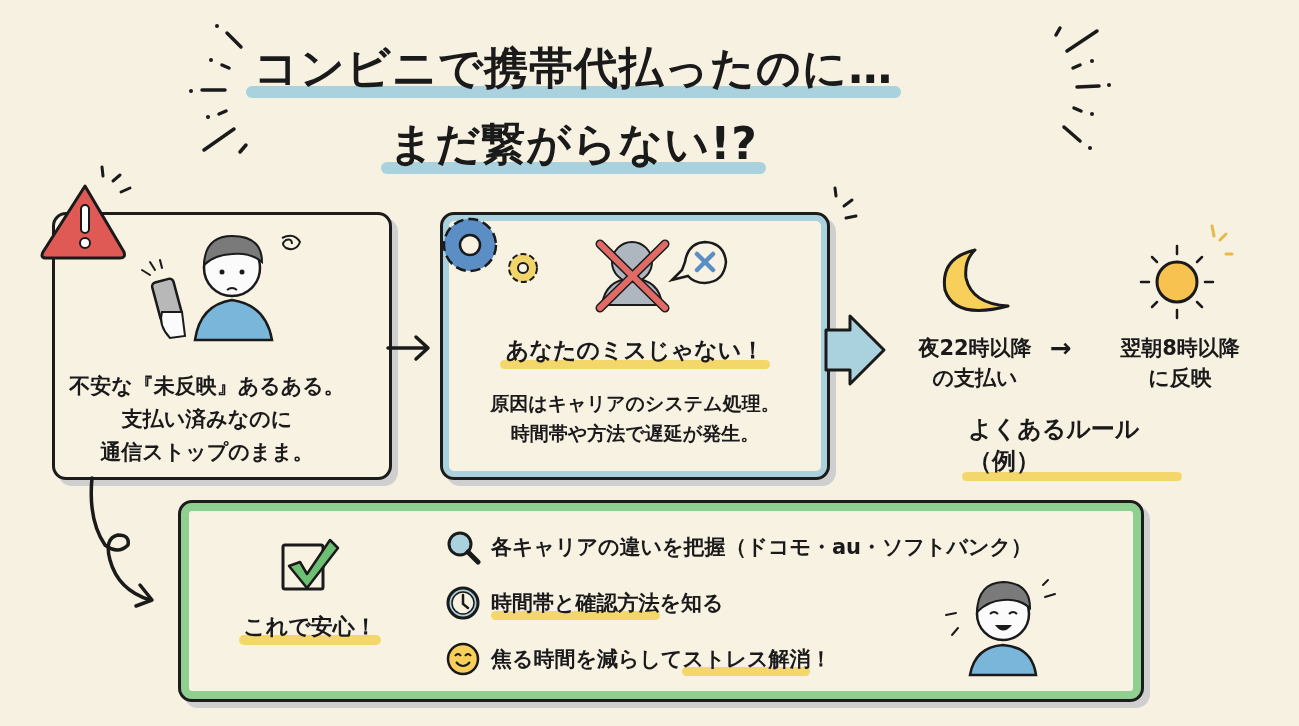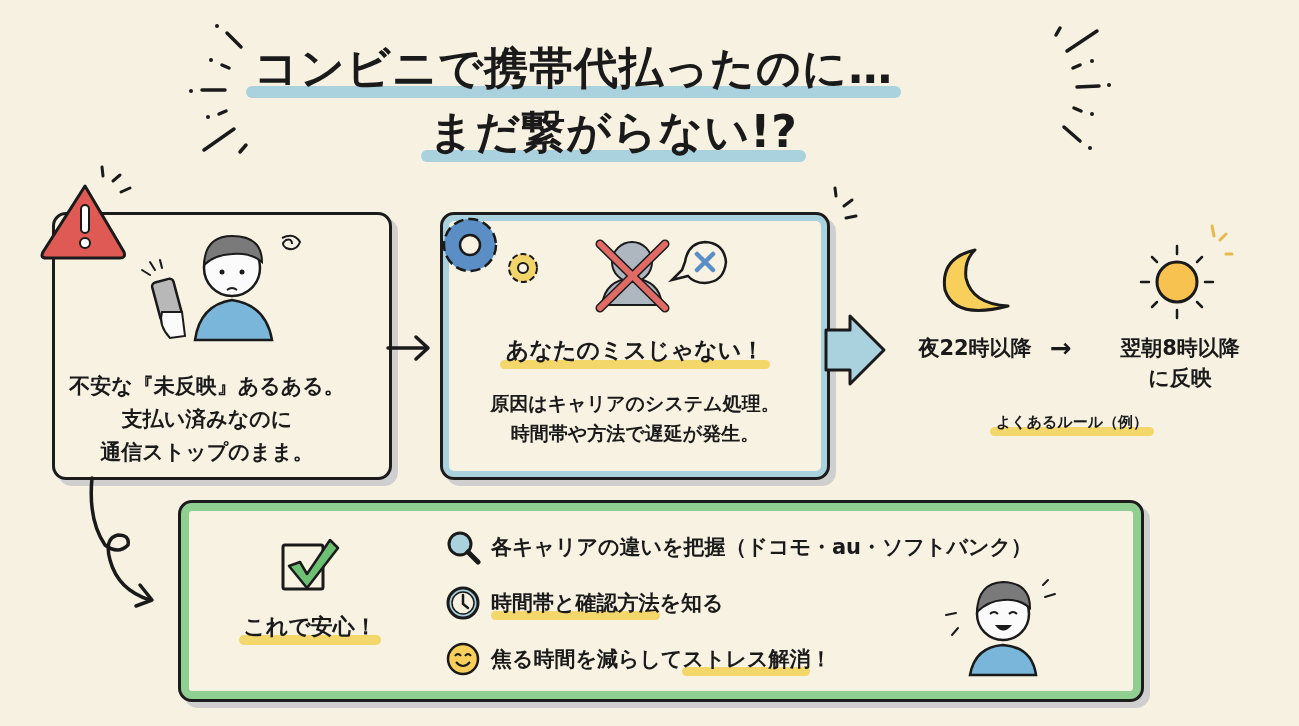--- a/index.html
+++ b/index.html
@@ -40,21 +40,21 @@
 
   .mid-heading { left:440px; top:335px; width:390px; font-size:23px; }
   .mid-heading span { position:relative; display:inline-block; padding:0 6px; }
   .mid-heading span::after {
     content:""; position:absolute; left:0; right:0; bottom:-3px; height:9px;
     background:#f4d76a; border-radius:5px; z-index:-1;
   }
   .mid-body { left:440px; top:388px; width:390px; font-size:19px; line-height:30px; font-weight:bold; }
 
   .rule-text { font-size:21px; line-height:30px; font-weight:bold; text-align:center; }
-  .rule-caption { position:absolute; left:962px; top:413px; width:220px; text-align:center; font-size:15px; font-weight:bold; }
+  .rule-caption { position:absolute; left:962px; top:413px; width:220px; font-size:24px; font-weight:bold; }
   .rule-caption span { position:relative; display:inline-block; padding:0 6px; }
   .rule-caption span::after {
     content:""; position:absolute; left:0; right:0; bottom:-4px; height:9px;
     background:#f4d76a; border-radius:5px; z-index:-1;
   }
   .rule-arrow { position:absolute; left:1050px; top:333px; font-size:26px; font-weight:bold; }
 
   .anshin { position:absolute; left:205px; top:612px; width:210px; text-align:center; font-size:22px; font-weight:bold; }
   .anshin span { position:relative; display:inline-block; padding:0 4px; }
   .anshin span::after {
@@ -208,21 +208,21 @@
     <g stroke="#1a1a1a" stroke-width="2" stroke-linecap="round">
       <line x1="946" y1="615" x2="956" y2="613"></line>
         <line x1="952" y1="635" x2="958" y2="628"></line>
         <line x1="1043" y1="585" x2="1048" y2="580"></line>
         <line x1="1045" y1="597" x2="1055" y2="594"></line>
     </g>
   </g>
 </svg>
 
 <div class="title-line" style="top:40px;"><span>コンビニで携帯代払ったのに…</span></div>
-<div class="title-line" style="top:104px;padding-left:40px;"><span>まだ繋がらない!?</span></div>
+<div class="title-line" style="top:116px;"><span>まだ繋がらない!?</span></div>
 
 <div class="box box-left"></div>
 <div class="box box-mid"></div>
 <div class="box box-bottom"></div>
 
 <style> svg.overlay { z-index:1; } .text-block, .rule-caption, .anshin, .bullet, .rule-arrow, .rule-block { z-index:2; } </style>
 
 <div class="text-block left-text">
   <div>不安な『未反映』あるある。</div>
   <div>支払い済みなのに</div>
@@ -230,20 +230,21 @@
 </div>
 
 <div class="text-block mid-heading"><span>あなたのミスじゃない！</span></div>
 <div class="text-block mid-body">
   <div>原因はキャリアのシステム処理。</div>
   <div>時間帯や方法で遅延が発生。</div>
 </div>
 
 <div class="abs rule-block rule-text" style="left:900px; top:333px; width:150px;">
   <div>夜22時以降</div>
+  <div>の支払い</div>
 </div>
 <div class="rule-arrow">→</div>
 <div class="abs rule-block rule-text" style="left:1100px; top:333px; width:160px;">
   <div>翌朝8時以降</div>
   <div>に反映</div>
 </div>
 <div class="rule-caption"><span>よくあるルール（例）</span></div>
 
 <div class="anshin"><span>これで安心！</span></div>
 

